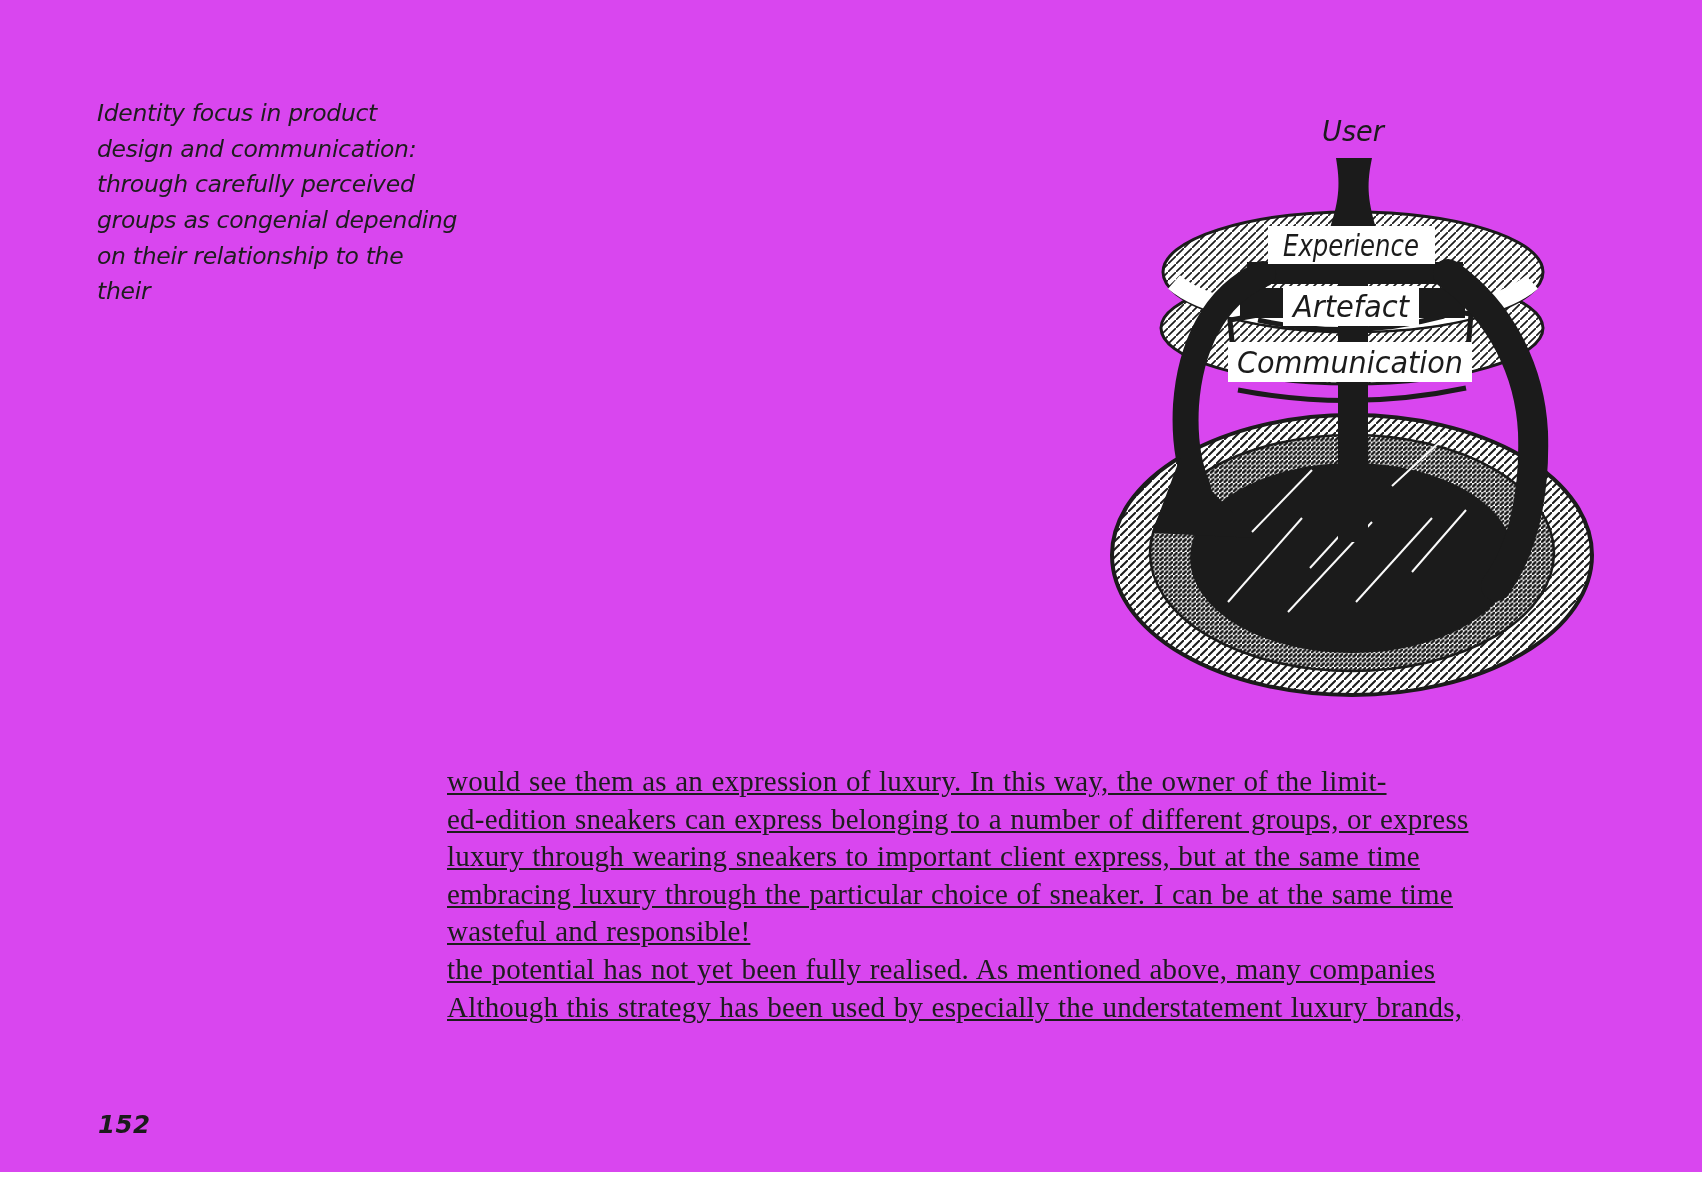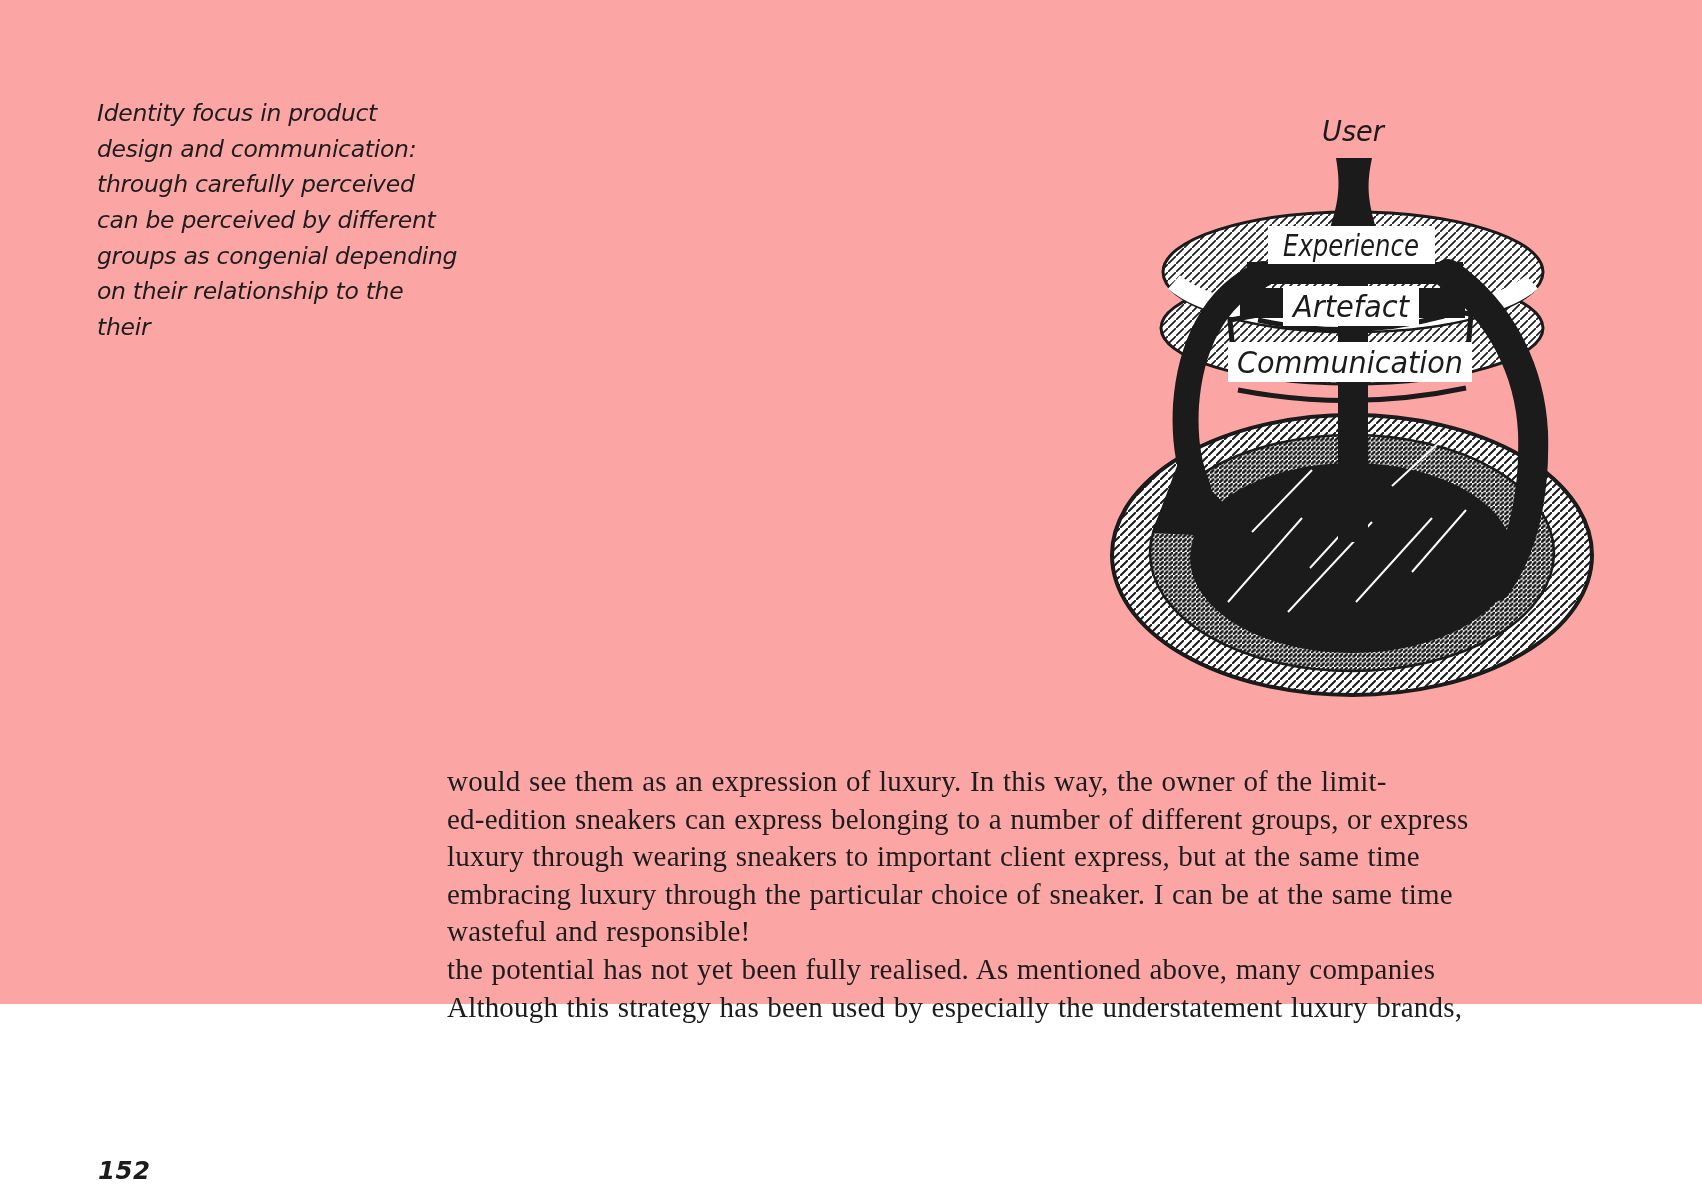--- a/index.html
+++ b/index.html
@@ -6,22 +6,22 @@
     margin: 0;
     padding: 0;
     width: 1702px;
     height: 1200px;
     background: #ffffff;
     overflow: hidden;
   }
   .page {
     position: relative;
     width: 1702px;
-    height: 1004px;
-    background: #fca5a5;
+    height: 1172px;
+    background: #d946ef;
   }
   .caption {
     position: absolute;
     left: 97px;
     top: 96px;
     color: #1d1d1d;
     font-family: "DejaVu Sans", sans-serif;
     font-style: italic;
     font-weight: 500;
     font-size: 23.5px;
@@ -41,54 +41,53 @@
   }
   .bodytext {
     position: absolute;
     left: 447px;
     top: 763px;
     color: #1d1d1d;
     font-family: "Liberation Serif", serif;
     font-size: 29px;
     letter-spacing: 0.2px;
     word-spacing: 1px;
+    text-decoration: underline;
   }
   .bodytext .body-line {
     height: 37.6px;
     line-height: 37.6px;
     white-space: nowrap;
   }
   .pagenum {
     position: absolute;
     left: 98px;
     top: 1110px;
     color: #1b1b1b;
     font-family: "DejaVu Sans", sans-serif;
     font-style: italic;
     font-weight: bold;
     font-size: 24.5px;
     letter-spacing: 0.5px;
-    margin-top: 46px;
   }
   svg text.fig-label {
     font-family: "DejaVu Sans", sans-serif;
     font-style: italic;
     fill: #1b1b1b;
   }
 </style>
 </head>
 <body>
 
 <div class="page">
 
   <div class="caption">
     <div class="cap-line">Identity focus in product</div>
     <div class="cap-line">design and communication:</div>
     <div class="cap-line">through carefully perceived</div>
-    <div class="cap-line">can be perceived by different</div>
     <div class="cap-line">groups as congenial depending</div>
     <div class="cap-line">on their relationship to the</div>
     <div class="cap-line">their</div>
   </div>
 
   <div class="figure-wrap">
     <svg width="520" height="615" viewBox="1090 95 520 615">
       <defs>
         <pattern id="hatchBand" width="8" height="8" patternUnits="userSpaceOnUse">
           <rect width="8" height="8" fill="#ffffff"></rect>

